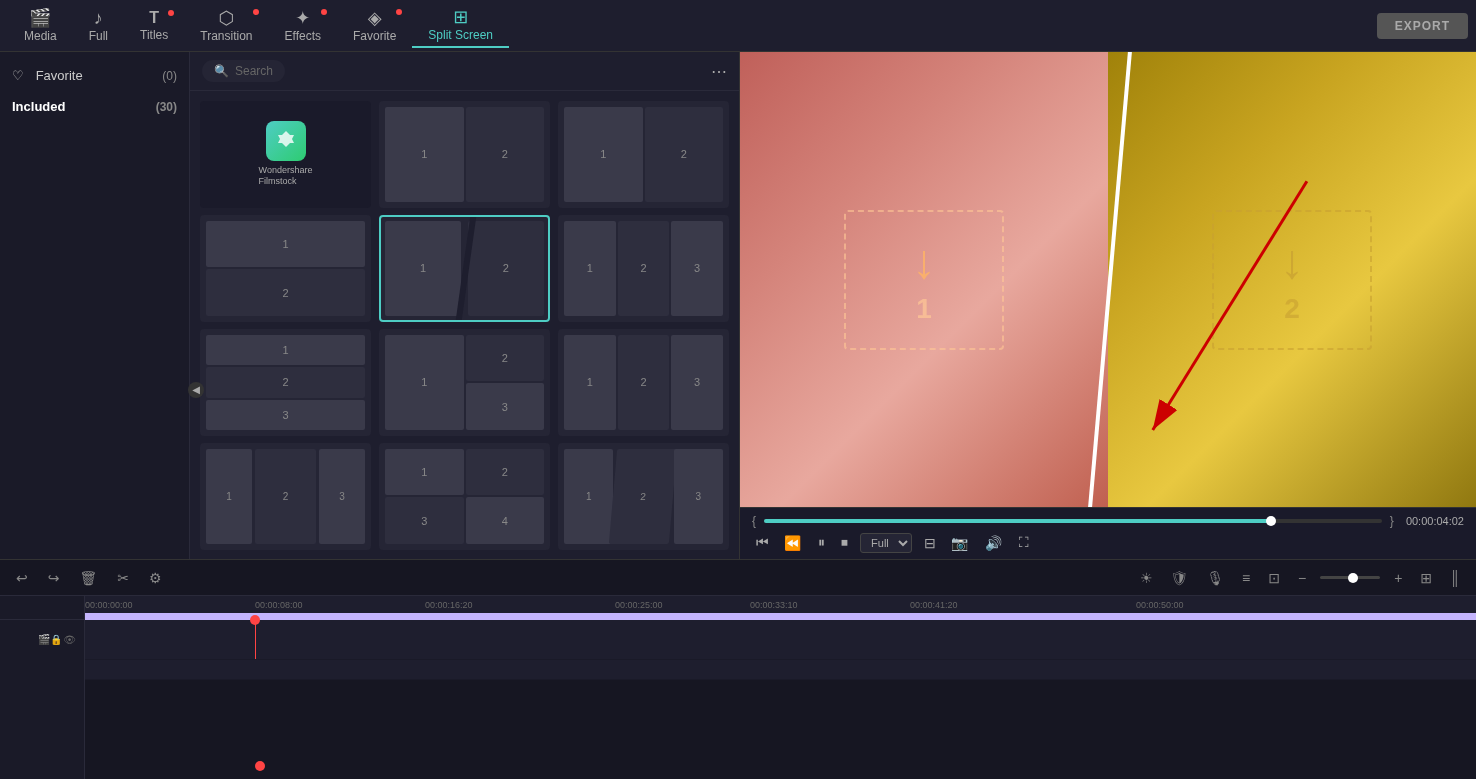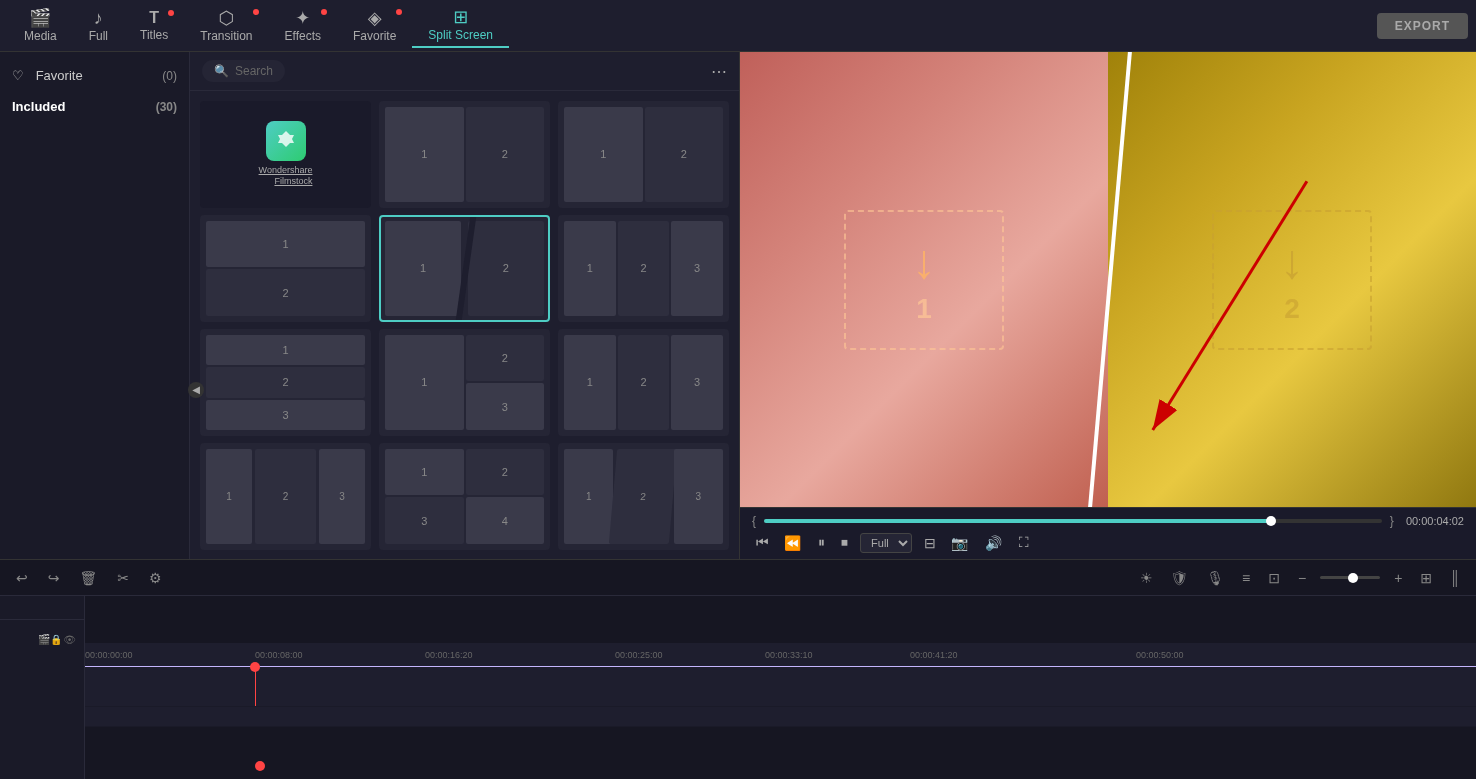--- a/index.html
+++ b/index.html
@@ -174,23 +174,22 @@
       background: linear-gradient(135deg, #4ecdc4, #2ecc71);
       border-radius: 8px;
       display: flex;
       align-items: center;
       justify-content: center;
       font-size: 20px;
     }
     .filmstock-text {
       font-size: 9px;
       color: #aaa;
-      text-align: right;
+      text-align: left;
       line-height: 1.3;
-      text-decoration: underline;
     }
 
     
     .layout-preview {
       width: 100%;
       height: 100%;
       display: flex;
       gap: 2px;
       padding: 4px;
     }
@@ -415,26 +414,25 @@
       flex-direction: column;
       overflow-x: hidden;
       position: relative;
     }
     .time-ruler {
       height: 24px;
       background: #1e1e2e;
       display: flex;
       align-items: center;
       padding: 0 4px;
-      border-bottom: 1px solid #c4b5fd;
+      border-bottom: 7px solid #c4b5fd;
       font-size: 9px;
       color: #666;
       gap: 0;
       position: relative;
-      margin-top: 47px;
     }
 
     .track-row {
       height: 40px;
       border-bottom: 1px solid #1a1a28;
       background: #1e1e2e;
       position: relative;
     }
     .track-row.thin { height: 20px; }
 
@@ -741,21 +739,21 @@
       <div class="track-label" style="height:20px;border-bottom:1px solid #1a1a28"></div>
     </div>
 
     <div class="timeline-tracks">
 
       <div class="time-ruler">
         <span style="position:absolute;left:0px">00:00:00:00</span>
         <span style="position:absolute;left:170px">00:00:08:00</span>
         <span style="position:absolute;left:340px">00:00:16:20</span>
         <span style="position:absolute;left:530px">00:00:25:00</span>
-        <span style="position:absolute;left:680px">00:00:33:10</span>
+        <span style="position:absolute;left:665px">00:00:33:10</span>
         <span style="position:absolute;left:825px">00:00:41:20</span>
         <span style="position:absolute;left:1051px">00:00:50:00</span>
       </div>
 
       <div class="track-row" style="position:relative">
 
         <div class="playhead" style="left:170px">
           <div class="playhead-marker"></div>
         </div>
 

